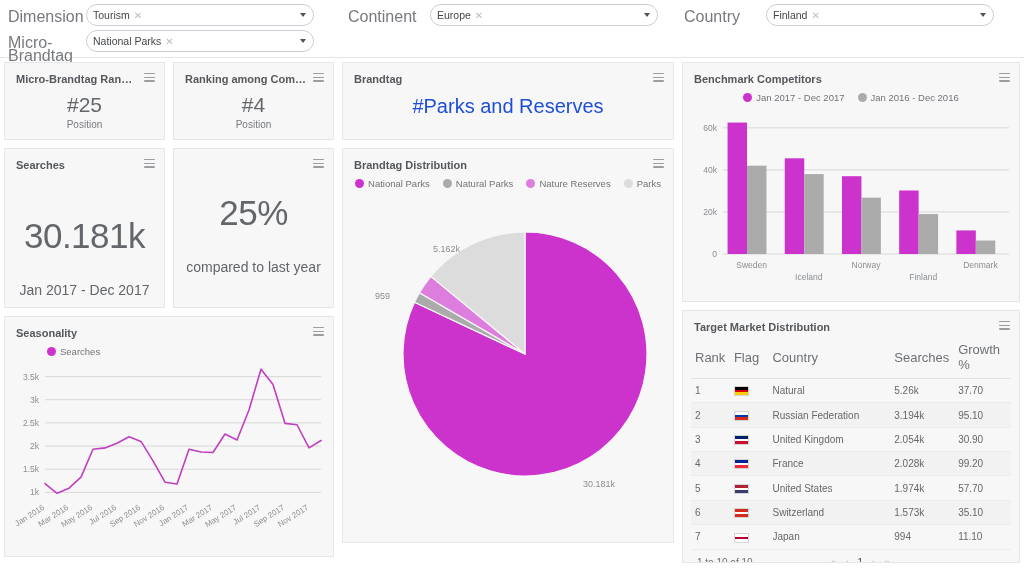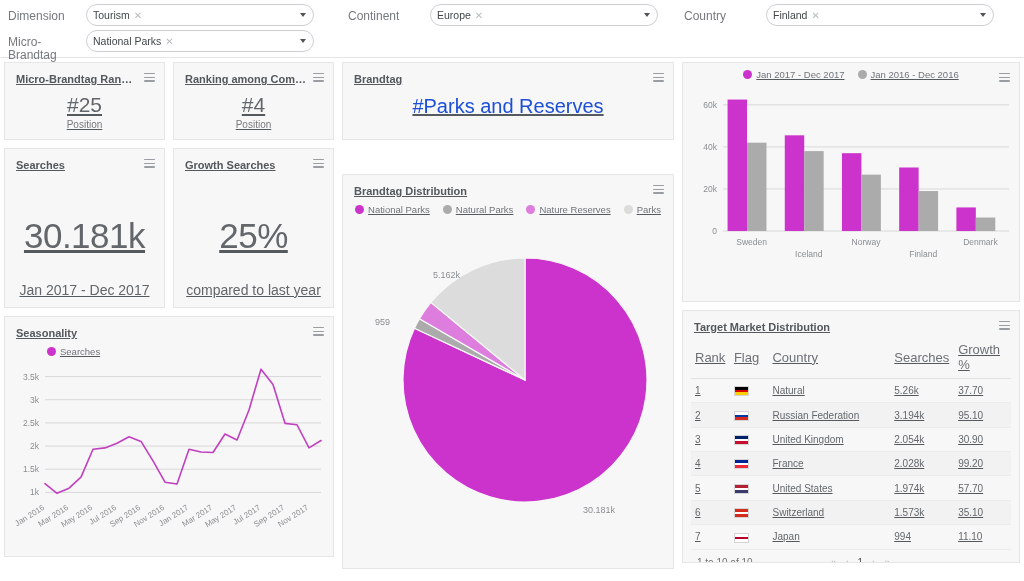--- a/index.html
+++ b/index.html
@@ -14,21 +14,21 @@
   #filter-bar {
     height: 58px; width: 1024px;
     background: #ffffff;
     border-bottom: 1px solid #e3e5e7;
     display: flex; align-items: flex-start;
     padding: 4px 8px 0 8px;
   }
   .filter-col { display: flex; flex-direction: column; }
   .filter-row { display: flex; align-items: flex-start; margin-bottom: 4px; }
   .filter-label {
-    font-size: 12px; color: #76797d;
+    font-size: 16px; color: #76797d;
     width: 78px; padding-top: 6px; line-height: 13px;
     flex-shrink: 0;
   }
   .filter-label.wrap { width: 78px; }
   .select-box {
     width: 228px; height: 22px;
     border: 1px solid #ccd0d4; border-radius: 11px;
     background: #fff;
     display: flex; align-items: center;
     padding: 5px 6px;
@@ -47,25 +47,24 @@
   }
   .gap-a { width: 34px; } .gap-b { width: 26px; }
   .filter-label.mid { width: 82px; }
 
   
   #dash {
     width: 1024px; height: 523px;
     background: #ffffff;
     display: flex;
     padding: 0;
-    text-decoration: underline;
   }
   .col { display: flex; flex-direction: column; }
   .col-left  { width: 338px; }
-  .col-mid   { width: 340px; gap: 26px; }
+  .col-mid   { width: 340px; }
   .col-right { width: 346px; }
 
   .card {
     background: #f7f7f7;
     border: 1px solid #e6e6e6;
     margin: 4px;
     position: relative;
     overflow: hidden;
   }
   .card-title {
@@ -225,21 +224,20 @@
         <div class="card-title">Searches</div>
         <div class="hamburger">
             <span></span>
             <span></span>
             <span></span>
           </div>
         <div class="kpi-number-lg">30.181k</div>
         <div class="kpi-sub-lg">Jan 2017 - Dec 2017</div>
       </div>
       <div class="card kpi-big" style="width:161px;">
-        <div class="card-title">Growth Searches</div>
         <div class="hamburger">
             <span></span>
             <span></span>
             <span></span>
           </div>
         <div class="kpi-number-lg">25%</div>
         <div class="kpi-sub-lg">compared to last year</div>
       </div>
     </div>
 
@@ -329,20 +327,21 @@
             <path d="M 182 165 L 87.90562369199999 87.34532630157739 A 122 122 0 0 1 181.99999999999997 43 Z" fill="#dcdcdc" stroke="#f7f7f7" stroke-width="1.2"></path>
             <text x="90" y="63" font-size="9" fill="#8a8e92" font-family="Liberation Sans, sans-serif">5.162k</text>
             <text x="32" y="110" font-size="9" fill="#8a8e92" font-family="Liberation Sans, sans-serif">959</text>
             <text x="240" y="298" font-size="9" fill="#8a8e92" font-family="Liberation Sans, sans-serif">30.181k</text>
           </svg></div>
     </div>
   </div>
 
   <div class="col col-right">
     <div class="card bar-card" style="width:338px;">
+      <div class="card-title">Benchmark Competitors</div>
       <div class="hamburger">
           <span></span>
           <span></span>
           <span></span>
         </div>
       <div class="legend center" id="bar-legend">
           <div class="legend-item">
             <span class="dot" style="background: rgb(204, 51, 204);"></span>
             <span>Jan 2017 - Dec 2017</span>
           </div>

